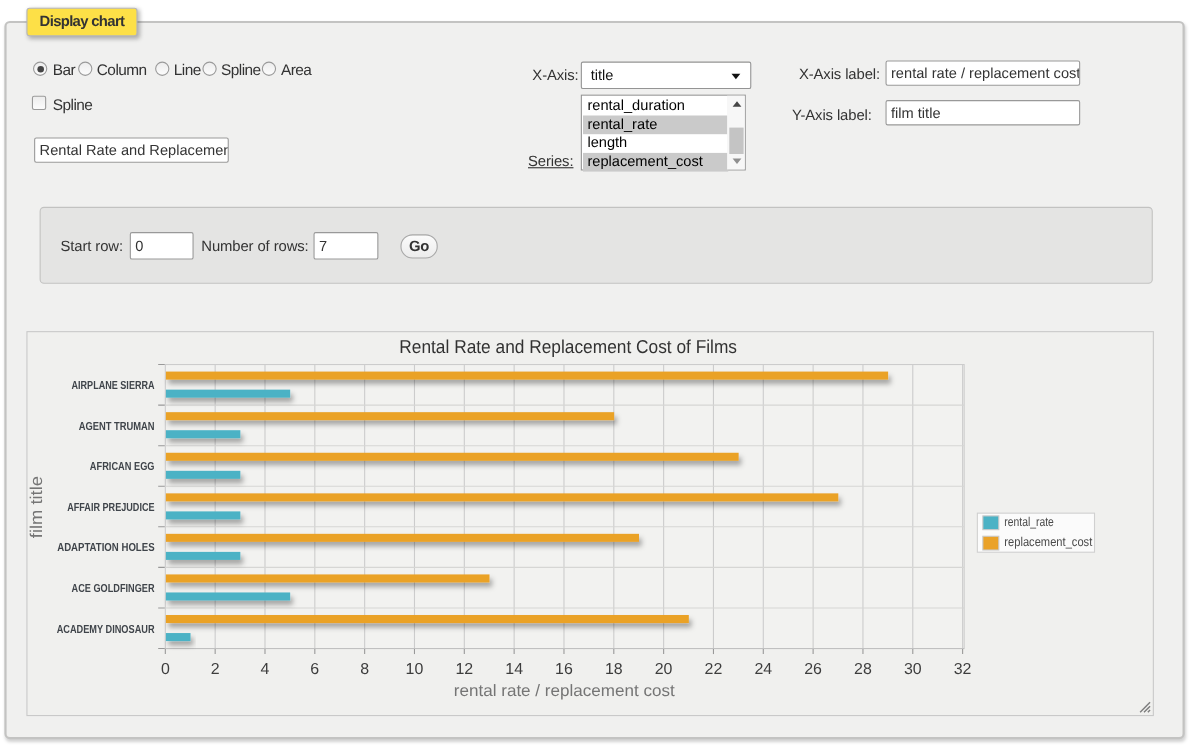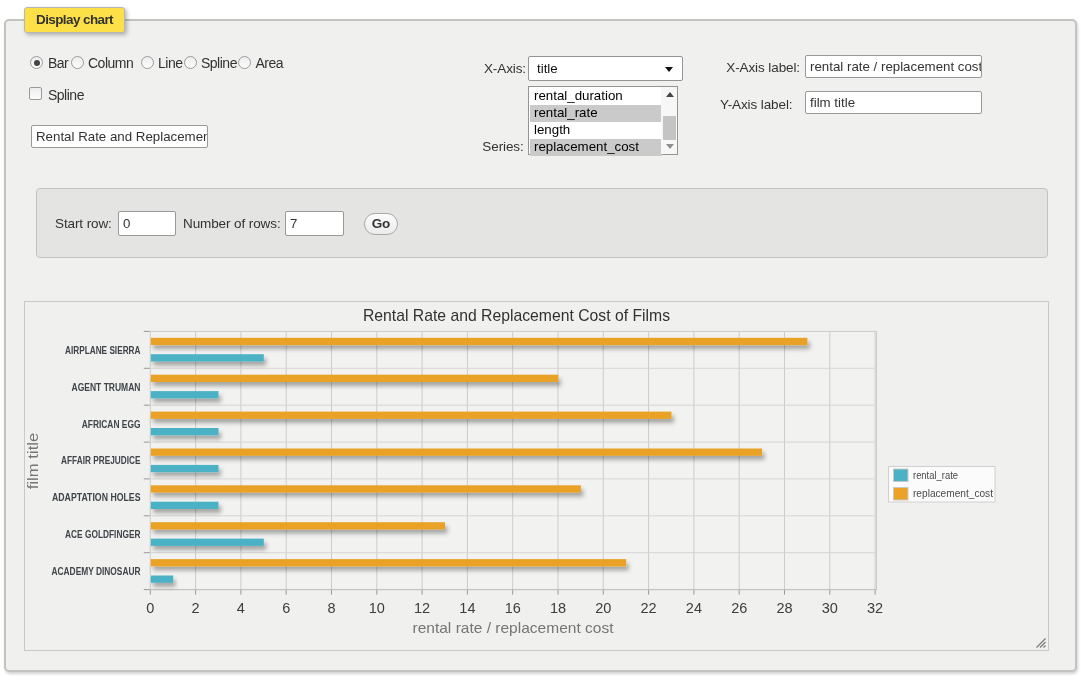--- a/index.html
+++ b/index.html
@@ -41,21 +41,21 @@
 <div class="biglbl" style="left:255.5px;top:55px;">Area</div>
 
 <div class="checkbox" style="left:29px;top:87px;"></div>
 <div class="biglbl" style="left:48px;top:87px;">Spline</div>
 
 <div class="inp" style="left:31px;top:125px;width:177px;height:23px;line-height:21px;padding-left:4px;">Rental Rate and Replacement Cost of Films</div>
 
 <div class="lbl" style="left:483px;top:61px;width:43px;text-align:right;">X-Axis:</div>
 <div class="selbox">title<div class="selarrow"></div></div>
 
-<div class="lbl" style="left:480px;top:139px;width:46px;text-align:center;">Series:</div>
+<div class="lbl" style="left:480px;top:139px;width:46px;text-align:left;text-decoration:underline;">Series:</div>
 <div class="listbox">
   <div class="li" style="top:1px;">rental_duration</div>
   <div class="li sel" style="top:18px;">rental_rate</div>
   <div class="li" style="top:35px;">length</div>
   <div class="li sel" style="top:52px;">replacement_cost</div>
   <div class="sb"></div>
   <div class="sbthumb"></div>
   <div class="arr-up"></div>
   <div class="arr-dn"></div>
 </div>

